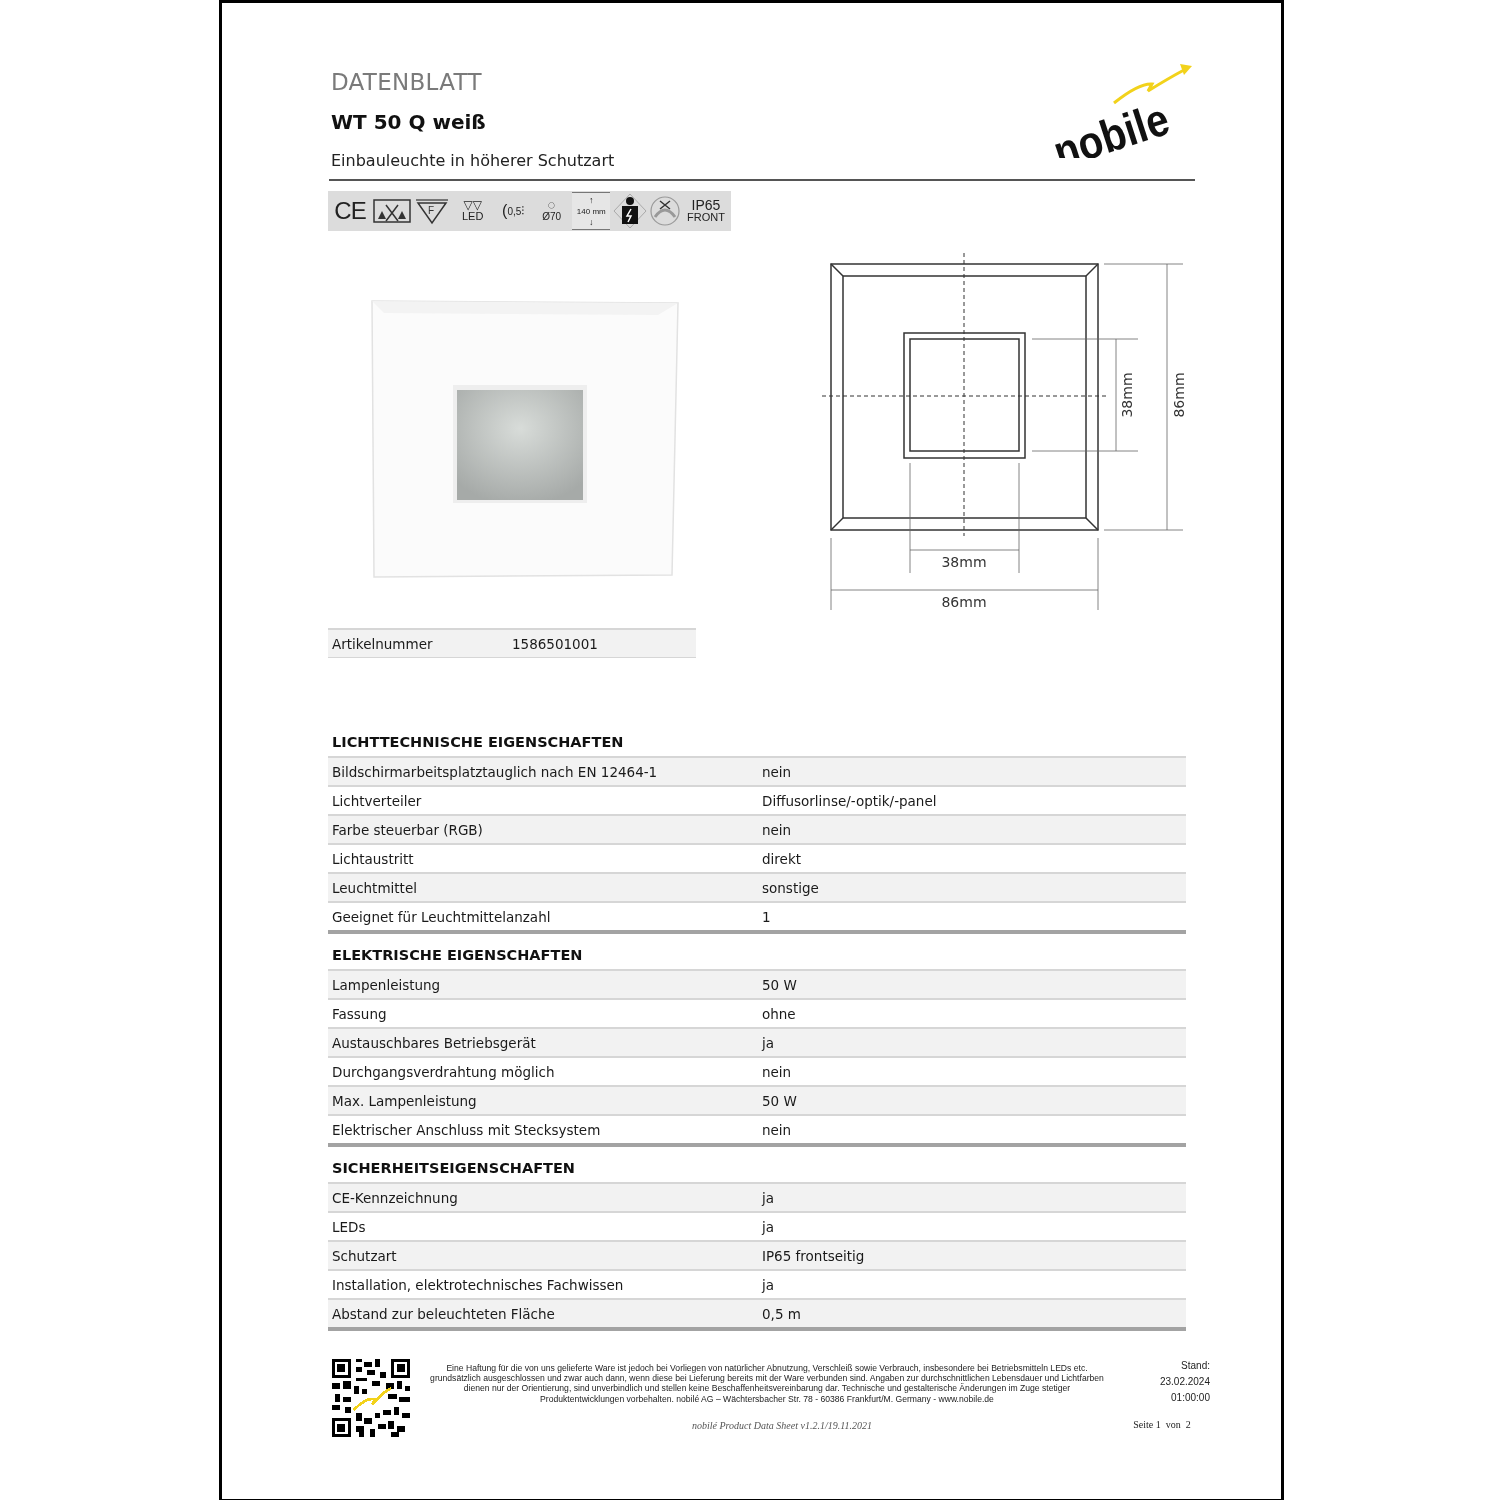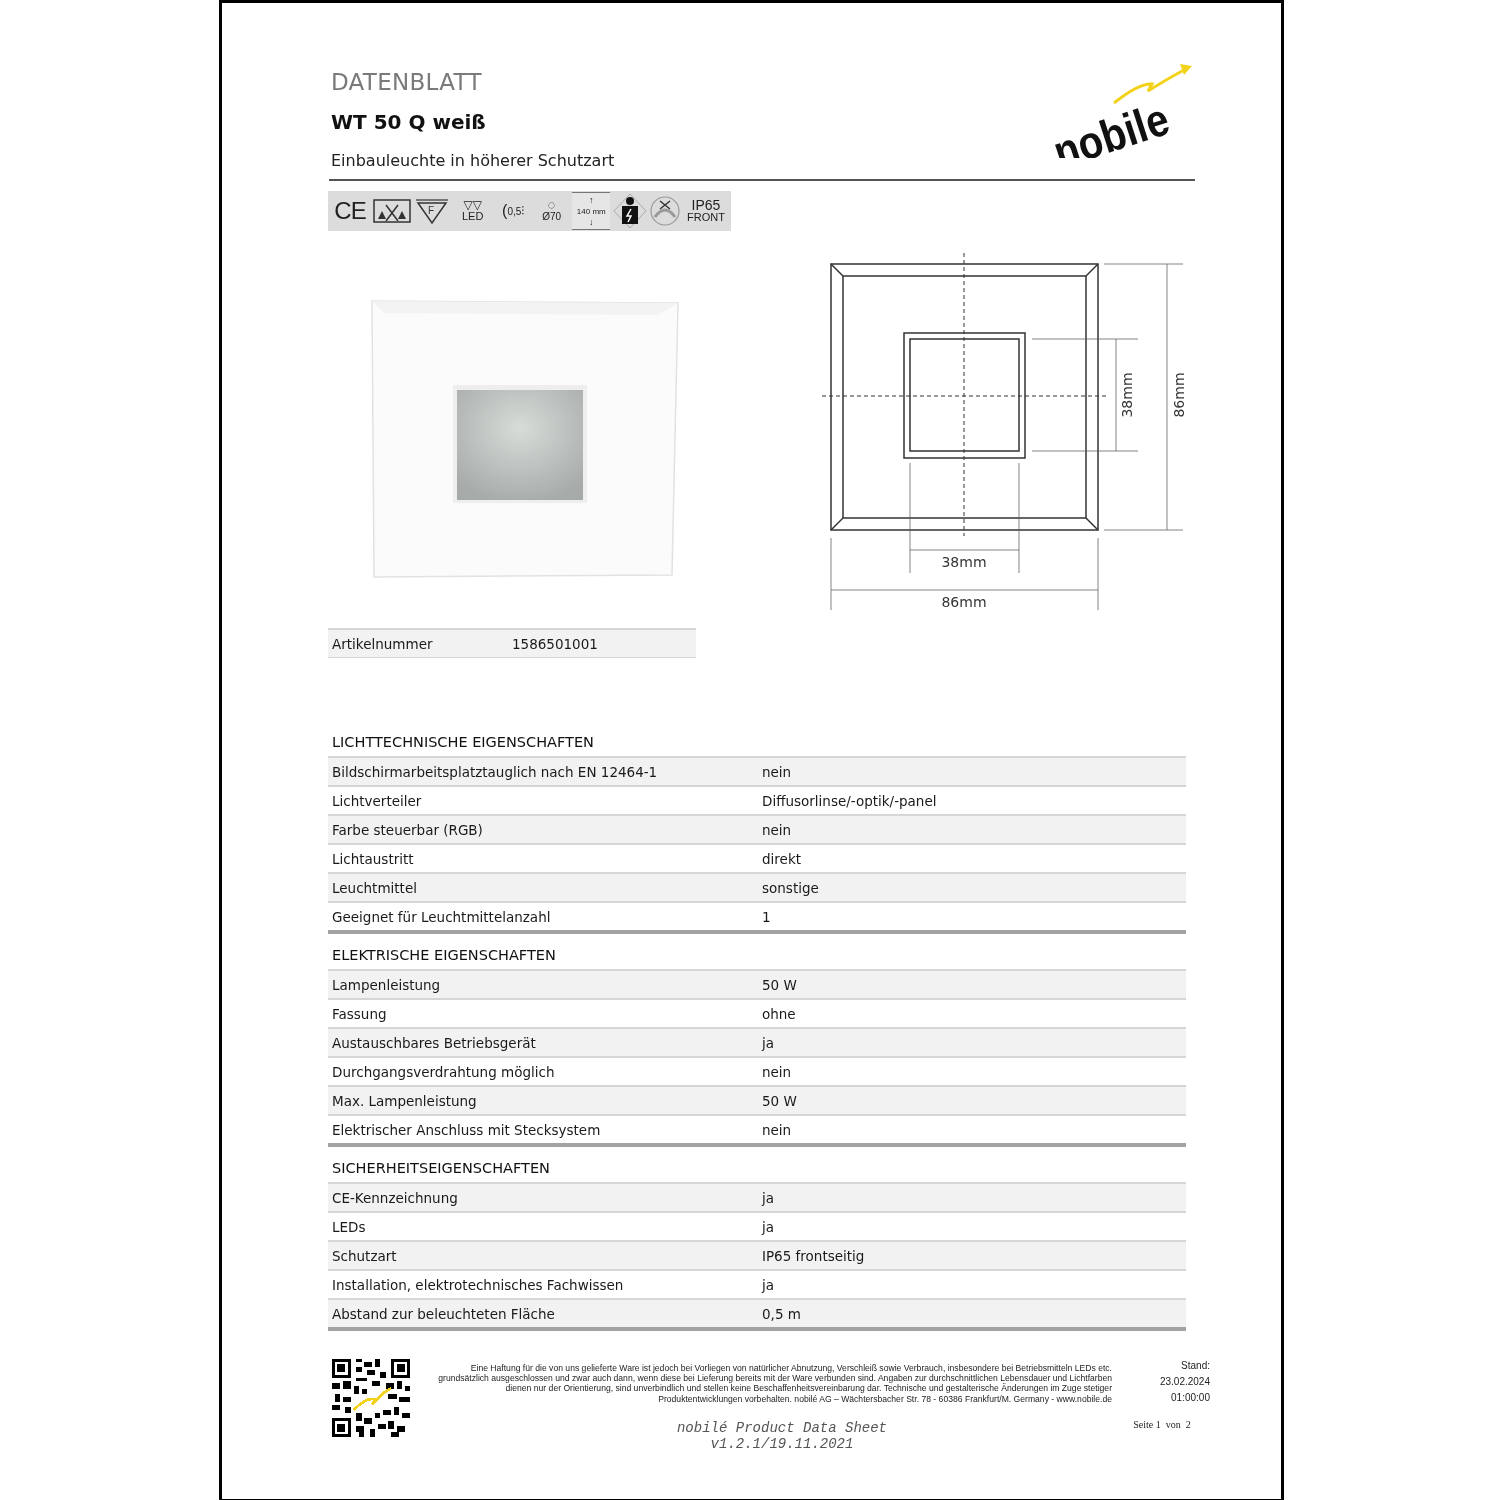--- a/index.html
+++ b/index.html
@@ -22,31 +22,31 @@
   .cert.ip span:last-child { font-size: 11px; }
   .cert.dist { flex-direction: column; font-size: 9px; width: 38px; border-top: 1px solid #777; border-bottom: 1px solid #777; background:#e6e6e6; line-height: 11px; }
   .product-photo { left: 140px; top: 292px; width: 318px; height: 286px; }
   .drawing { left: 590px; top: 245px; width: 400px; height: 370px; }
   .id-table { left: 106px; top: 625px; width: 368px; border-collapse: collapse; font-size: 13.5px; }
   .id-table td { padding: 5px 4px; height: 17px; border-top: 2px solid #d6d6d6; }
   .id-table tr:last-child td { border-bottom: 1px solid #d6d6d6; }
   .id-table tr:nth-child(odd) td { background: #f2f2f2; }
   .id-table td.val { padding-left: 0; }
   .section { position: absolute; left: 106px; width: 860px; }
-  .section h2 { margin: 0 0 6px 4px; font-size: 14.5px; font-weight: normal; color: #111; letter-spacing: 0px; }
+  .section h2 { margin: 0 0 6px 4px; font-size: 14.5px; font-weight: bold; color: #111; letter-spacing: 0px; }
   .section table { width: 858px; border-collapse: collapse; font-size: 13.5px; }
   .section td { padding: 4px 4px; height: 19px; border-top: 2px solid #d6d6d6; }
   .section tr:last-child td { border-bottom: 4px solid #a3a3a3; }
   .section tr:nth-child(odd) td { background: #f2f2f2; }
   .section td.lbl { width: 422px; margin-top: 28px; }
   .qr { left: 110px; top: 1355px; width: 78px; height: 80px; }
   .disclaimer { left: 200px; top: 1360px; width: 690px; font-family: "Liberation Sans", sans-serif;
-                font-size: 8.6px; line-height: 10.2px; text-align: right; color: #222; }
-  .version { left: 380px; top: 1417px; width: 360px; text-align: center; font-family: Liberation Mono, monospace;
-             font-size: 14px; font-style: italic; color: #555; }
+                font-size: 8.6px; line-height: 10.2px; text-align: center; color: #222; }
+  .version { left: 380px; top: 1417px; width: 360px; text-align: center; font-family: Liberation Serif, serif;
+             font-size: 10px; font-style: italic; color: #555; }
   .stand { left: 888px; top: 1355px; width: 100px; text-align: right; font-family: "Liberation Sans", sans-serif;
            font-size: 10px; line-height: 16px; color: #222; }
   .pageno { left: 885px; top: 1416px; width: 110px; text-align: center; font-family: Liberation Serif, serif;
             font-size: 10px; color: #222; }
 </style>
 </head>
 <body>
 
 <div class="page">
 

